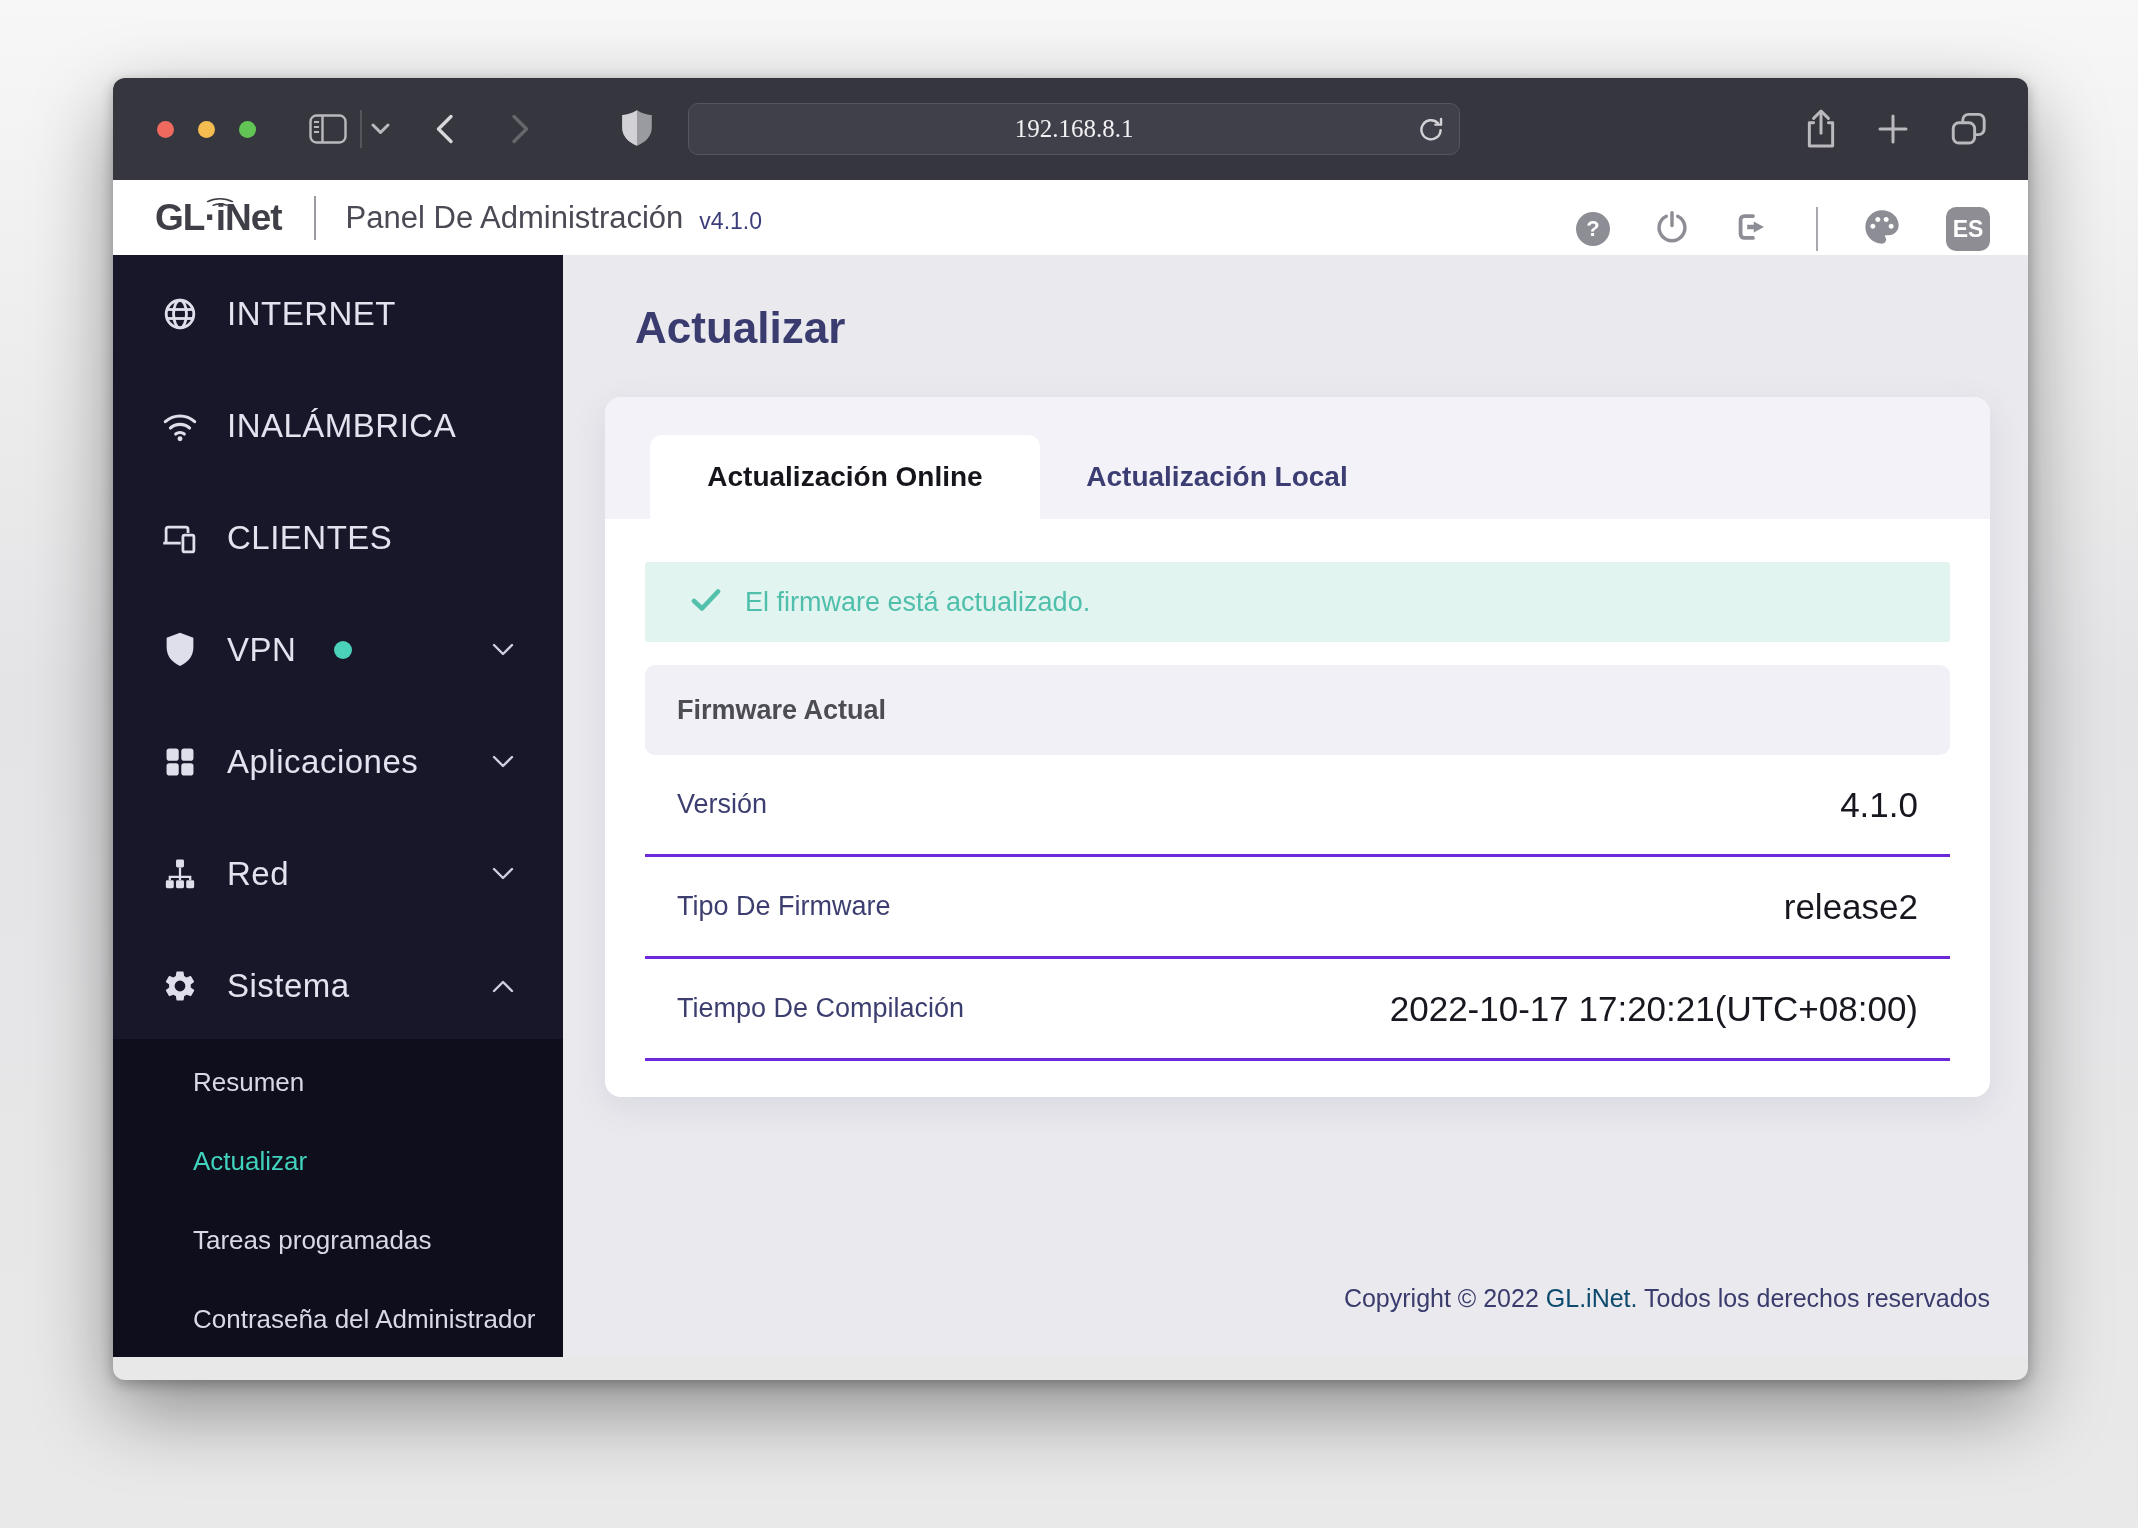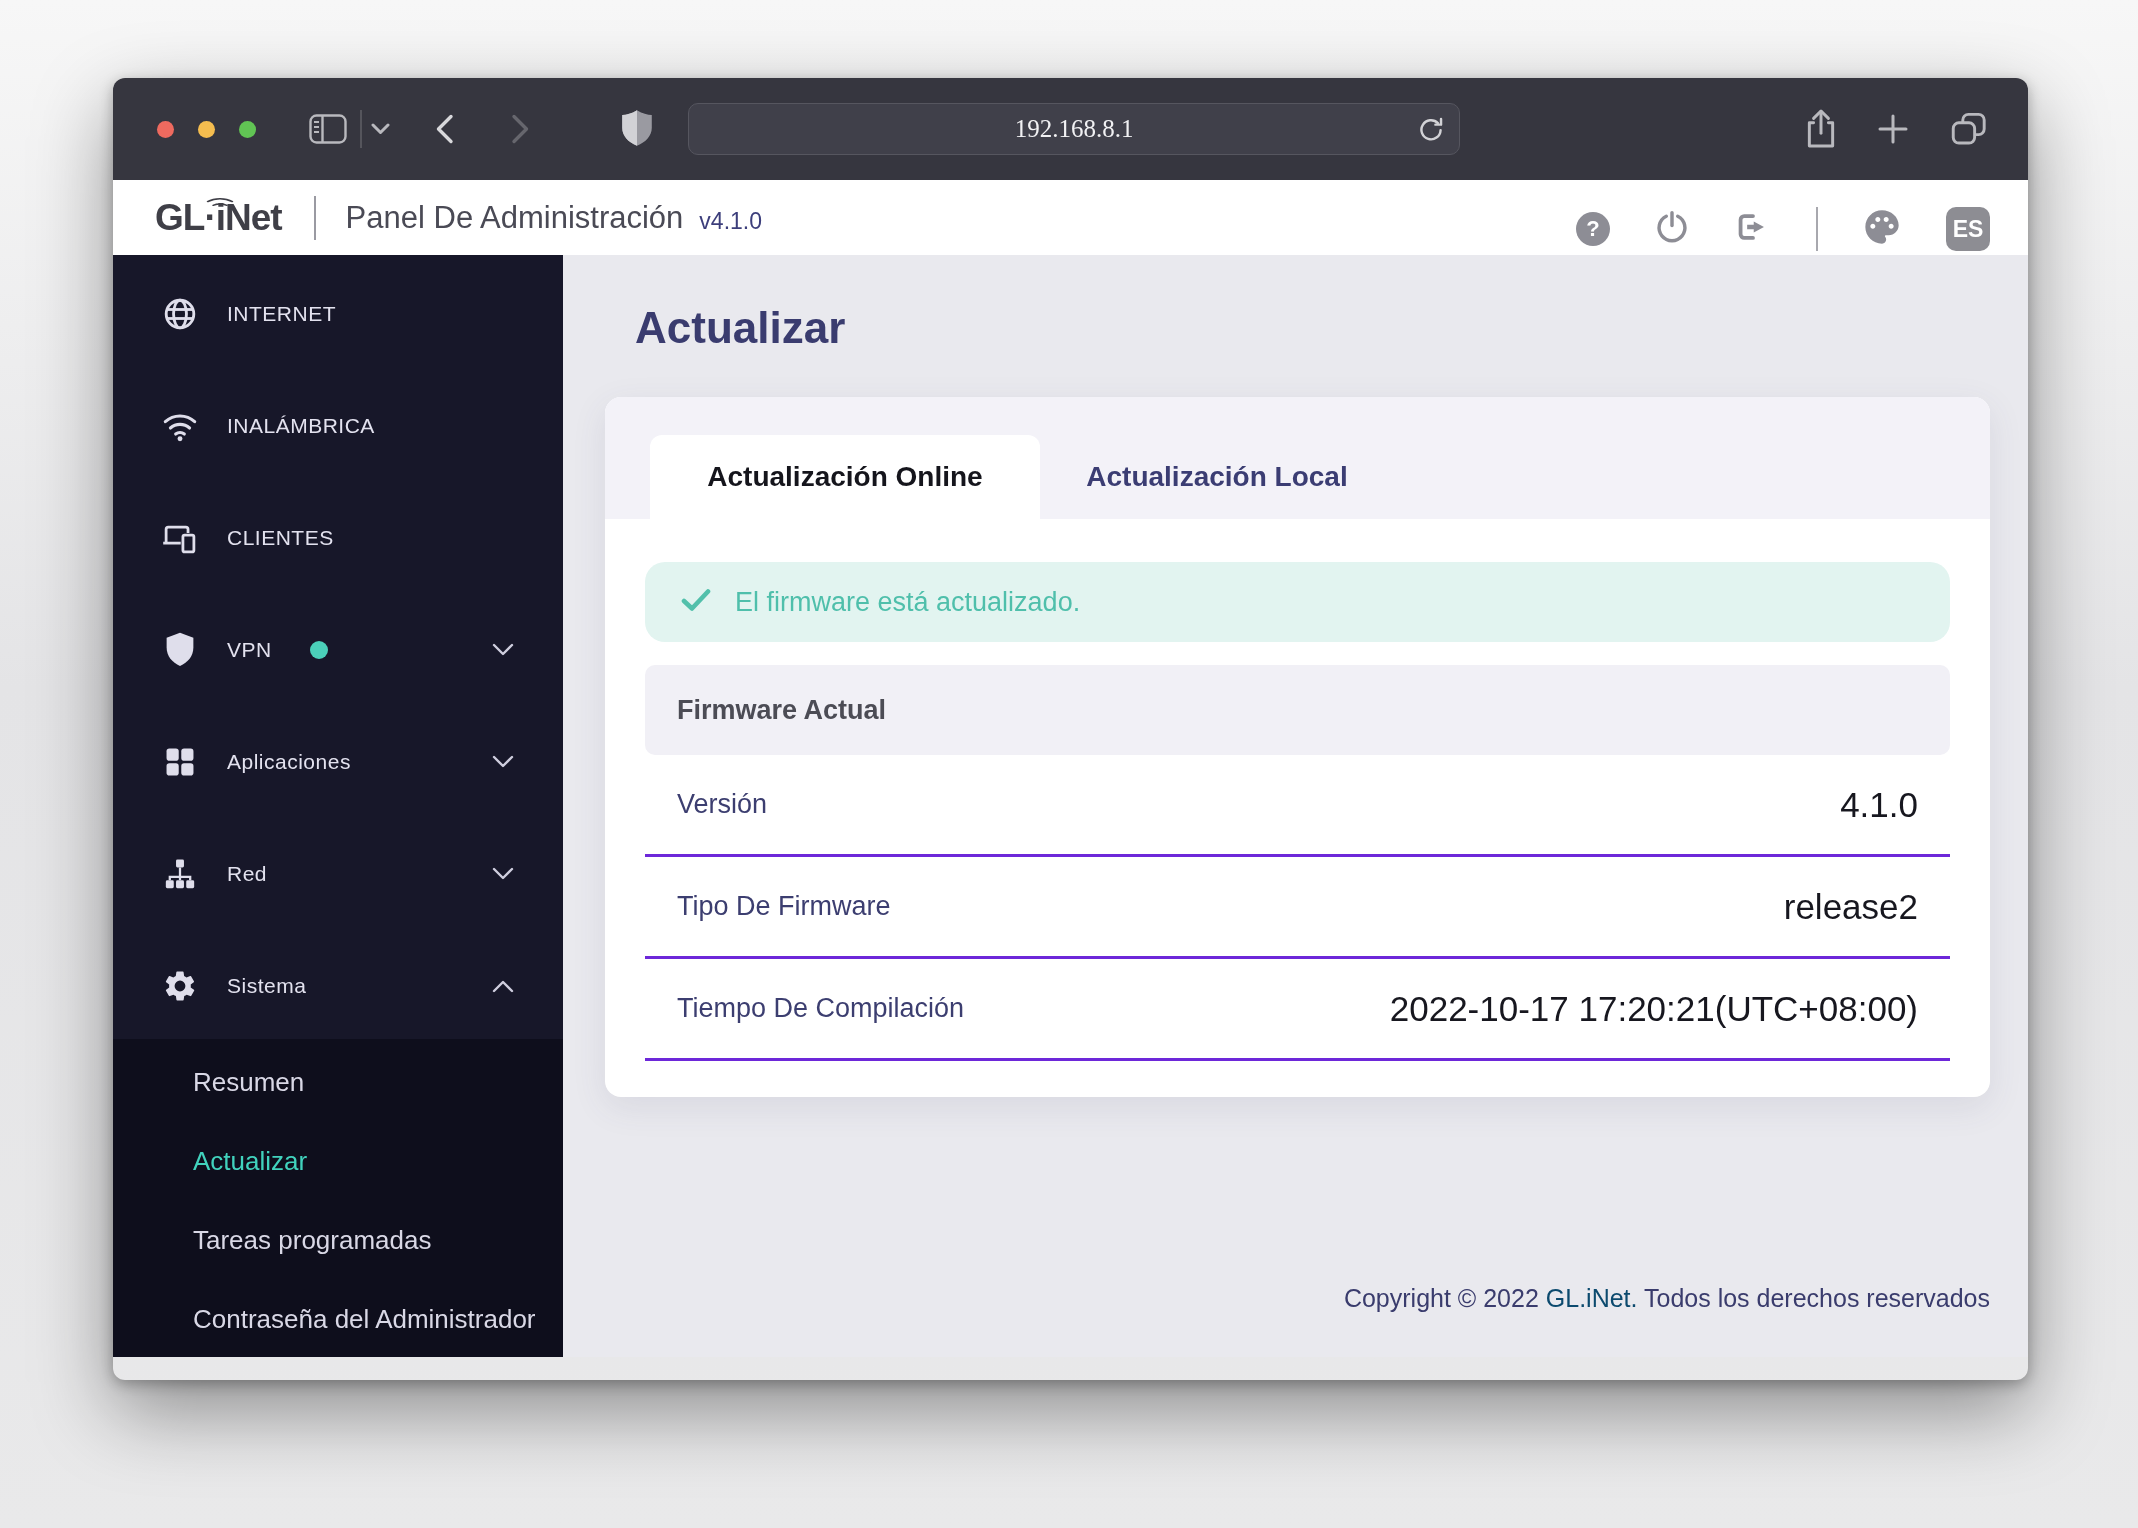--- a/index.html
+++ b/index.html
@@ -39,36 +39,36 @@
   .appbar-right { position:absolute; right:38px; top:0; height:98px; display:flex; align-items:center; gap:44px; }
   .help-circle { width:34px; height:34px; border-radius:50%; background:#8d8d95; color:#fff; font-weight:bold; font-size:22px; display:flex; align-items:center; justify-content:center; }
   .appbar-div { width:2px; height:44px; background:#a8a8ae; }
   .lang-badge { width:44px; height:44px; border-radius:10px; background:#8d8d93; color:#fff; font-weight:bold; font-size:23px; display:flex; align-items:center; justify-content:center; }
   
   .body-row { display:flex; height:1102px; }
   .sidebar { position:relative; width:450px; background:#171729; flex:none; }
   .nav { padding-top:3px; }
   .nav-item { height:112px; display:flex; align-items:center; padding:0 48px 0 46px; cursor:pointer; }
   .nav-icon { width:42px; display:flex; justify-content:center; flex:none; }
-  .nav-label { margin-left:26px; font-size:21px; color:#e3e2ef; letter-spacing:.5px; white-space:nowrap; }
+  .nav-label { margin-left:26px; font-size:33px; color:#e3e2ef; letter-spacing:.5px; white-space:nowrap; }
   .nav-chevron { margin-left:auto; display:flex; }
   .vpn-dot { width:18px; height:18px; border-radius:50%; background:#4bd0b9; margin-left:38px; }
   .submenu { position:absolute; left:0; right:0; top:784px; bottom:0; background:#0e0e1c; padding-top:4px; }
   .submenu-item { height:79px; display:flex; align-items:center; padding-left:80px; font-size:26px; color:#d9d8e6; cursor:pointer; white-space:nowrap; }
   .submenu-item.active { color:#41d2bd; }
   
   .main { position:relative; flex:1; background:#e9e9ee; padding:0 38px 0 42px; }
   .page-title { margin-top:45px; padding-left:30px; font-size:44px; line-height:55px; font-weight:bold; color:#3a3c6f; }
   .card { margin-top:42px; height:700px; background:#fff; border-radius:16px; overflow:hidden; box-shadow:0 10px 34px rgba(70,70,110,.10); }
   .tabs { position:relative; height:122px; background:#f3f2f8; }
   .tab { position:absolute; top:38px; height:84px; width:390px; display:flex; align-items:center; justify-content:center; font-weight:bold; font-size:28px; cursor:pointer; }
   .tab.active { left:45px; background:#fff; border-radius:12px 12px 0 0; color:#15151c; }
   .tab.inactive { left:417px; color:#3b3d73; }
   .card-content { padding:43px 40px 0; }
-  .alert { height:80px; background:#e2f4f0; border-radius:20px; display:flex; align-items:center; padding:0 36px; }
+  .alert { height:80px; background:#e2f4f0; border-radius:3px; display:flex; align-items:center; padding:0 46px; }
   .alert-text { font-size:27px; color:#4fbfab; margin-left:24px; }
   .section-head { margin-top:23px; height:90px; background:#f1f0f6; border-radius:10px; display:flex; align-items:center; padding:0 32px; font-size:27px; font-weight:bold; color:#4c4c55; }
   .frow { height:102px; display:flex; align-items:center; justify-content:space-between; padding:0 32px; border-bottom:3px solid #6d28d9; }
   .frow-label { font-size:27px; color:#3c3e70; }
   .frow-value { font-size:35px; color:#17171f; }
   .footer { position:absolute; right:38px; bottom:44px; font-size:25px; color:#3a3c6d; white-space:nowrap; }
   .footer .link { color:#0c4a6e; cursor:pointer; }
 </style>
 </head>
 <body>

